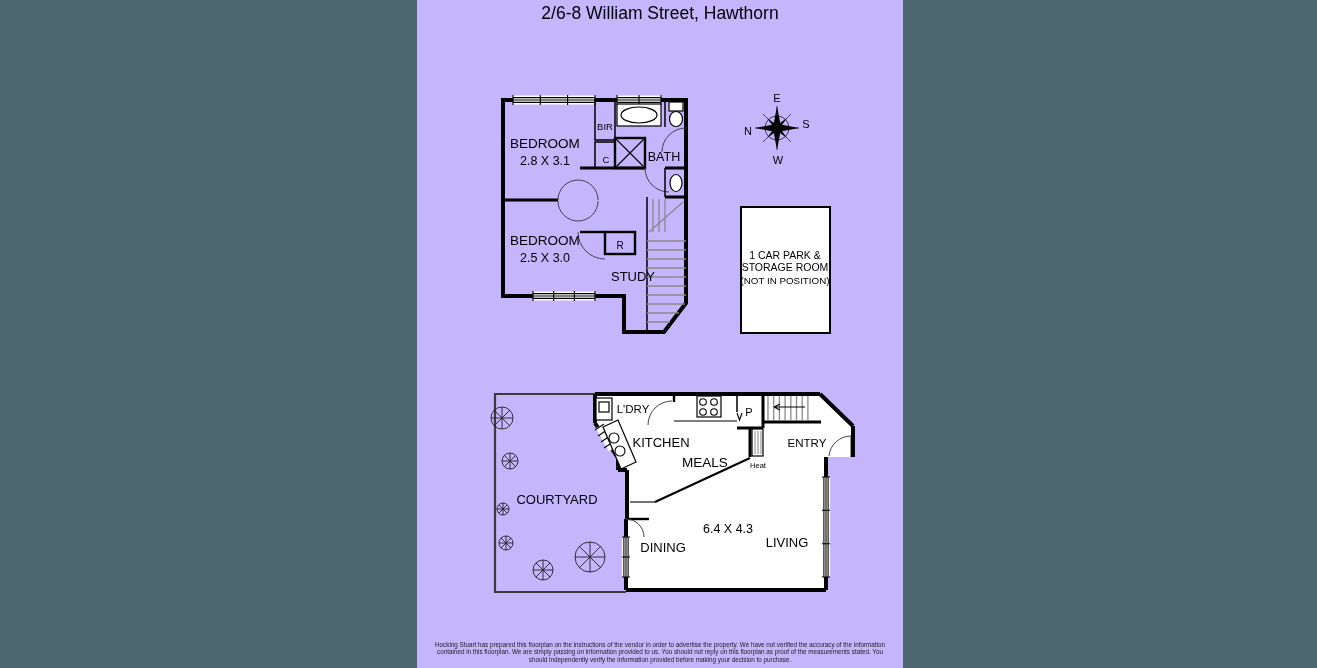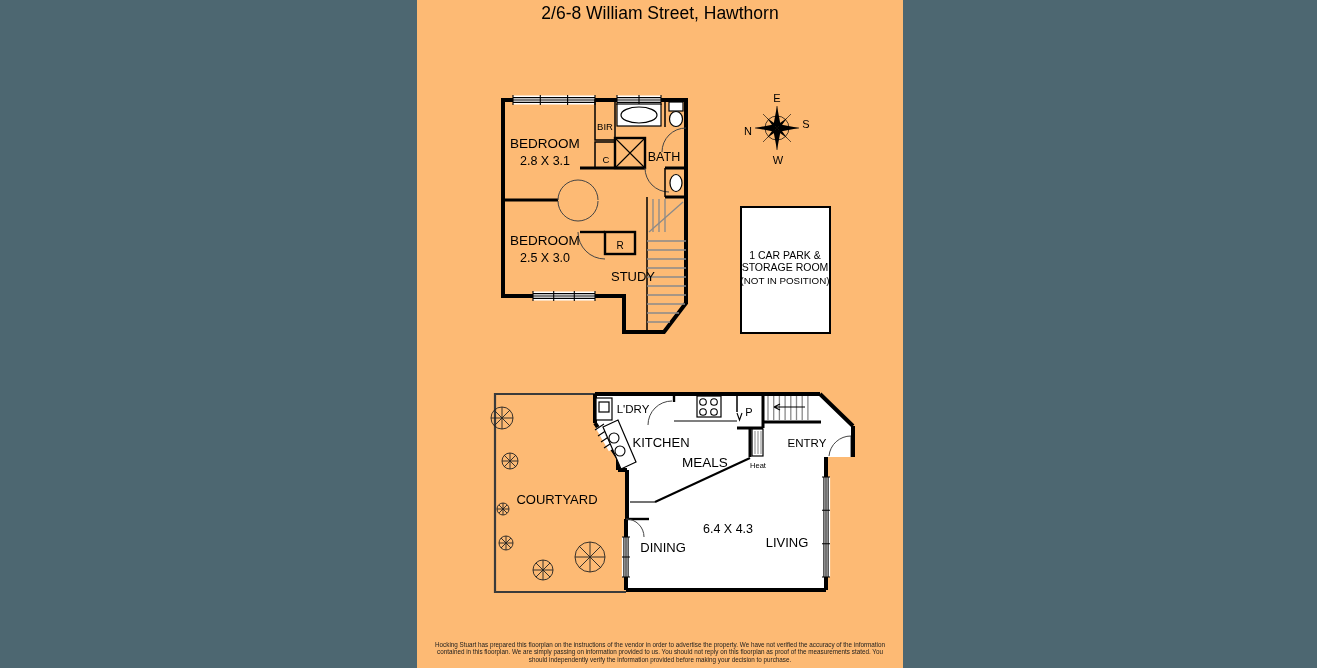--- a/index.html
+++ b/index.html
@@ -1,18 +1,18 @@
 <!DOCTYPE html>
 <html><head>
 <meta charset="utf-8">
 <style>
   html,body{margin:0;padding:0;}
   body{width:1317px;height:668px;background:#4d6771;position:relative;overflow:hidden;
        font-family:"Liberation Sans", sans-serif;}
-  #paper{position:absolute;left:417px;top:0;width:486px;height:668px;background:#fdba74;}
+  #paper{position:absolute;left:417px;top:0;width:486px;height:668px;background:#c4b5fd;}
   #title{position:absolute;top:3px;left:0;width:100%;text-align:center;
          font-size:17.5px;color:#000;letter-spacing:0;}
   #plan-svg{position:absolute;left:0;top:0;}
   .lbl{font-family:"Liberation Sans", sans-serif;fill:#000;text-anchor:middle;}
   .w4{stroke:#000;stroke-width:4;fill:none;}
   .w3{stroke:#000;stroke-width:3;fill:none;}
   .w25{stroke:#000;stroke-width:2.4;fill:none;}
   .w15{stroke:#000;stroke-width:1.5;fill:none;}
   .thin{stroke:#000;stroke-width:1.1;fill:none;}
   .arc{stroke:#444;stroke-width:1;fill:none;}

